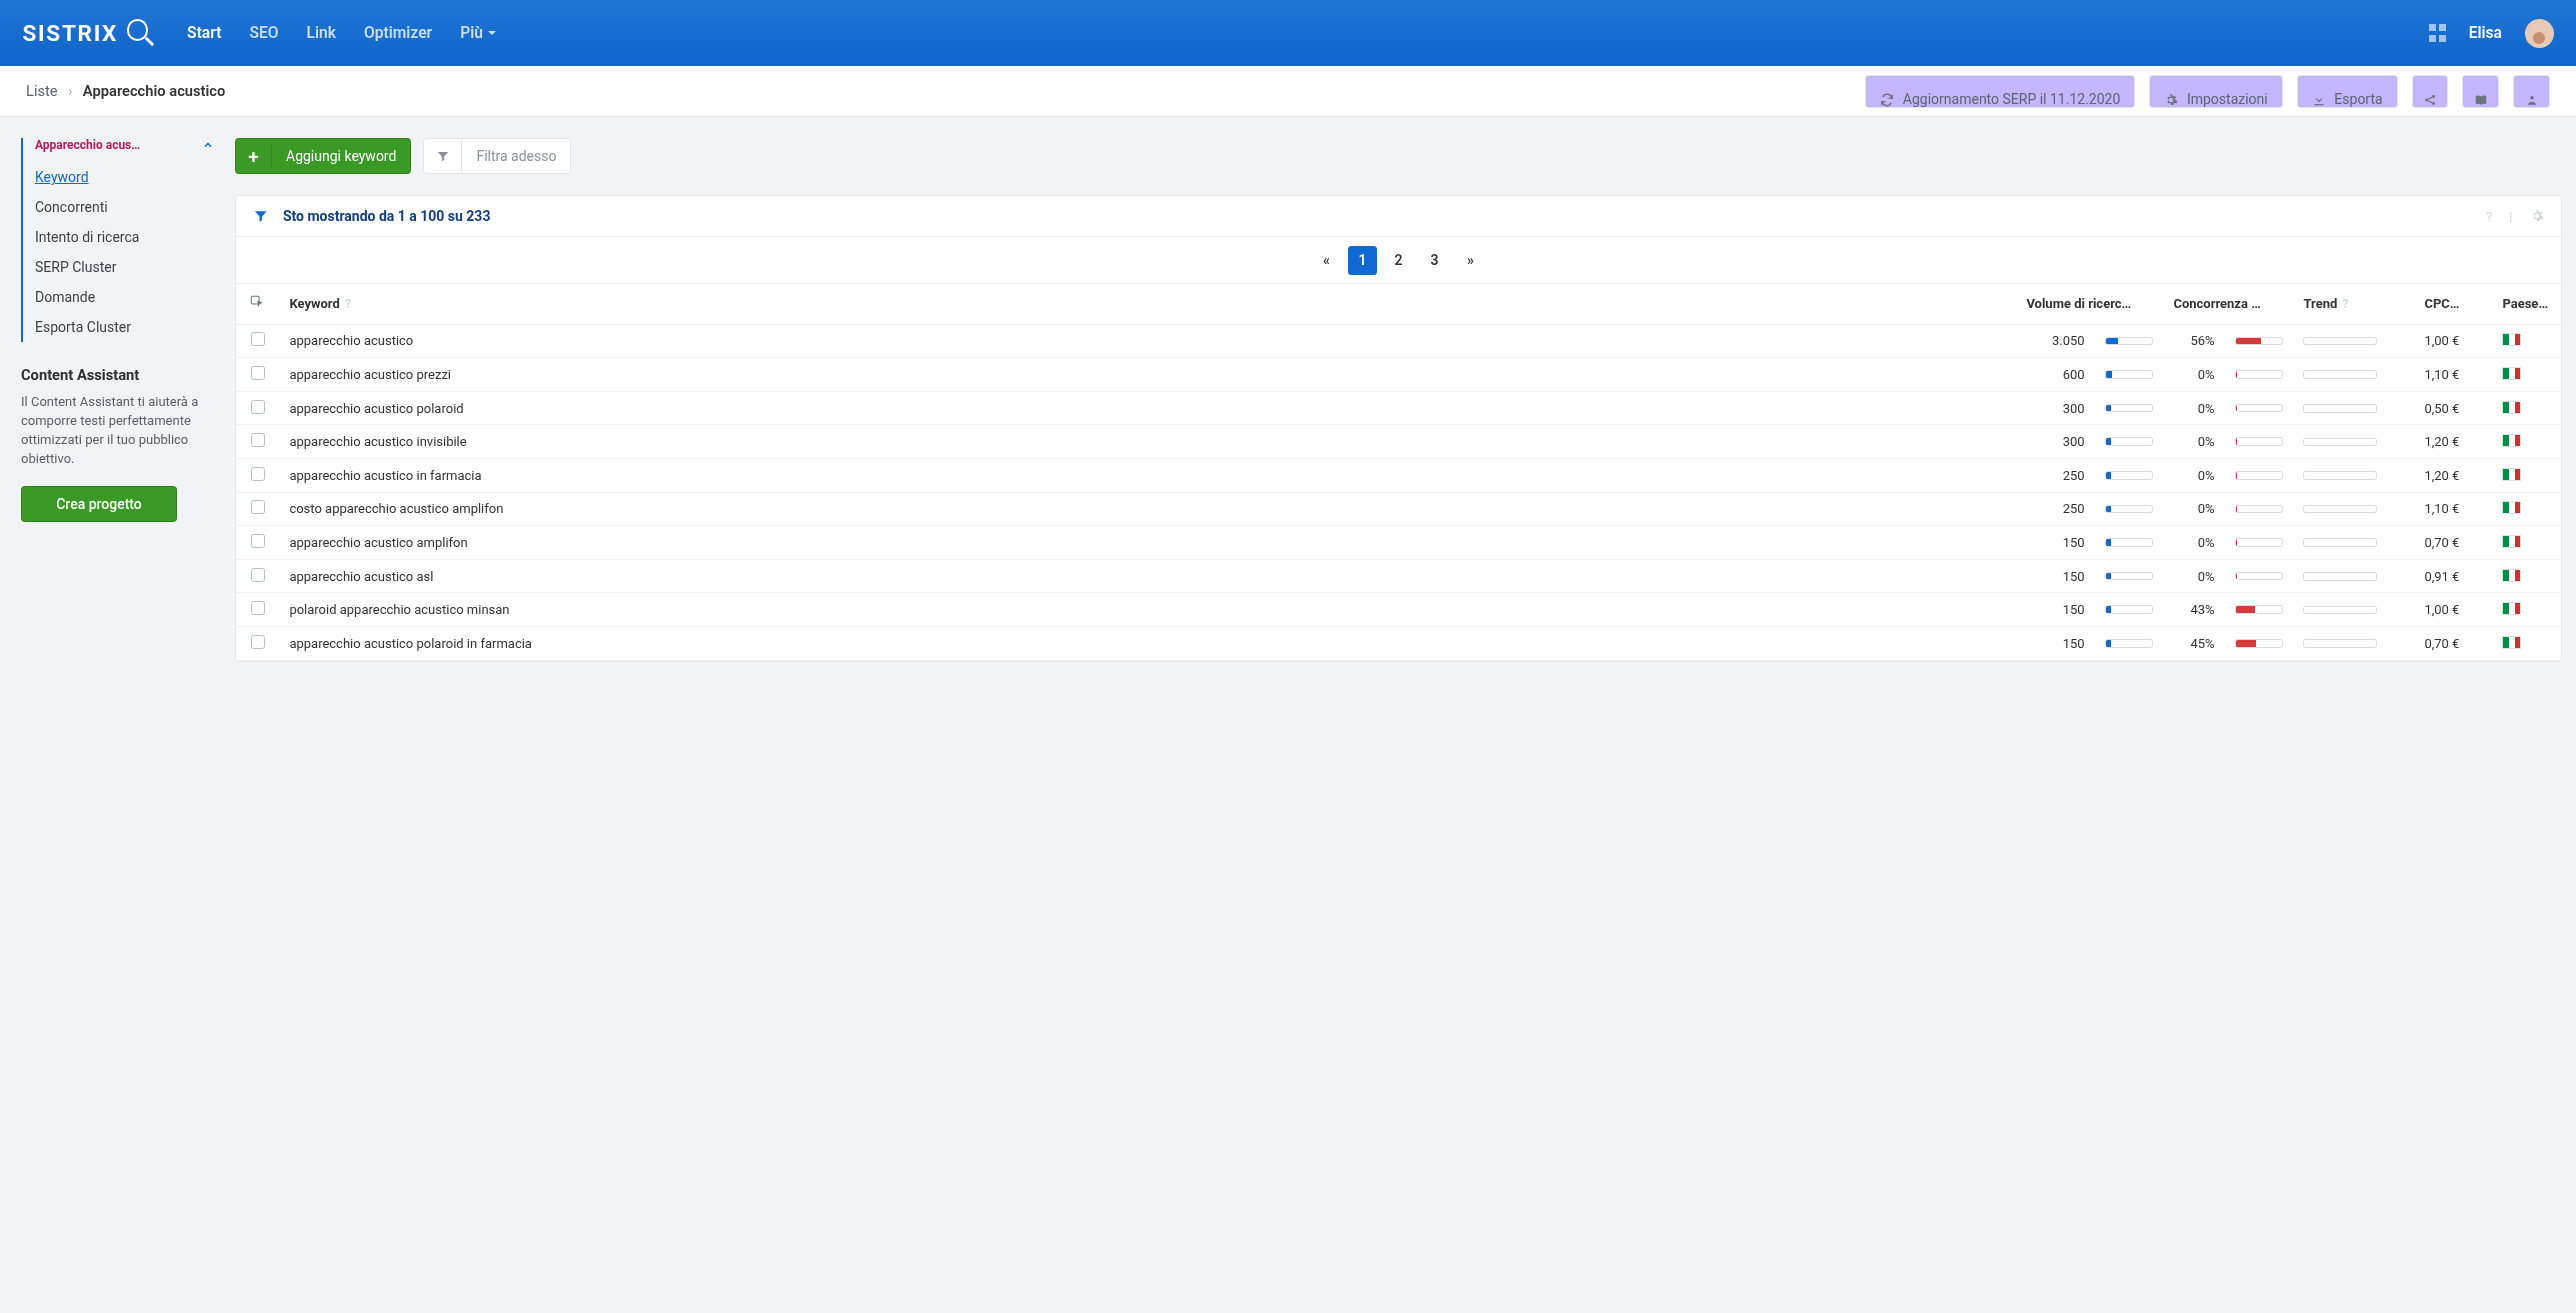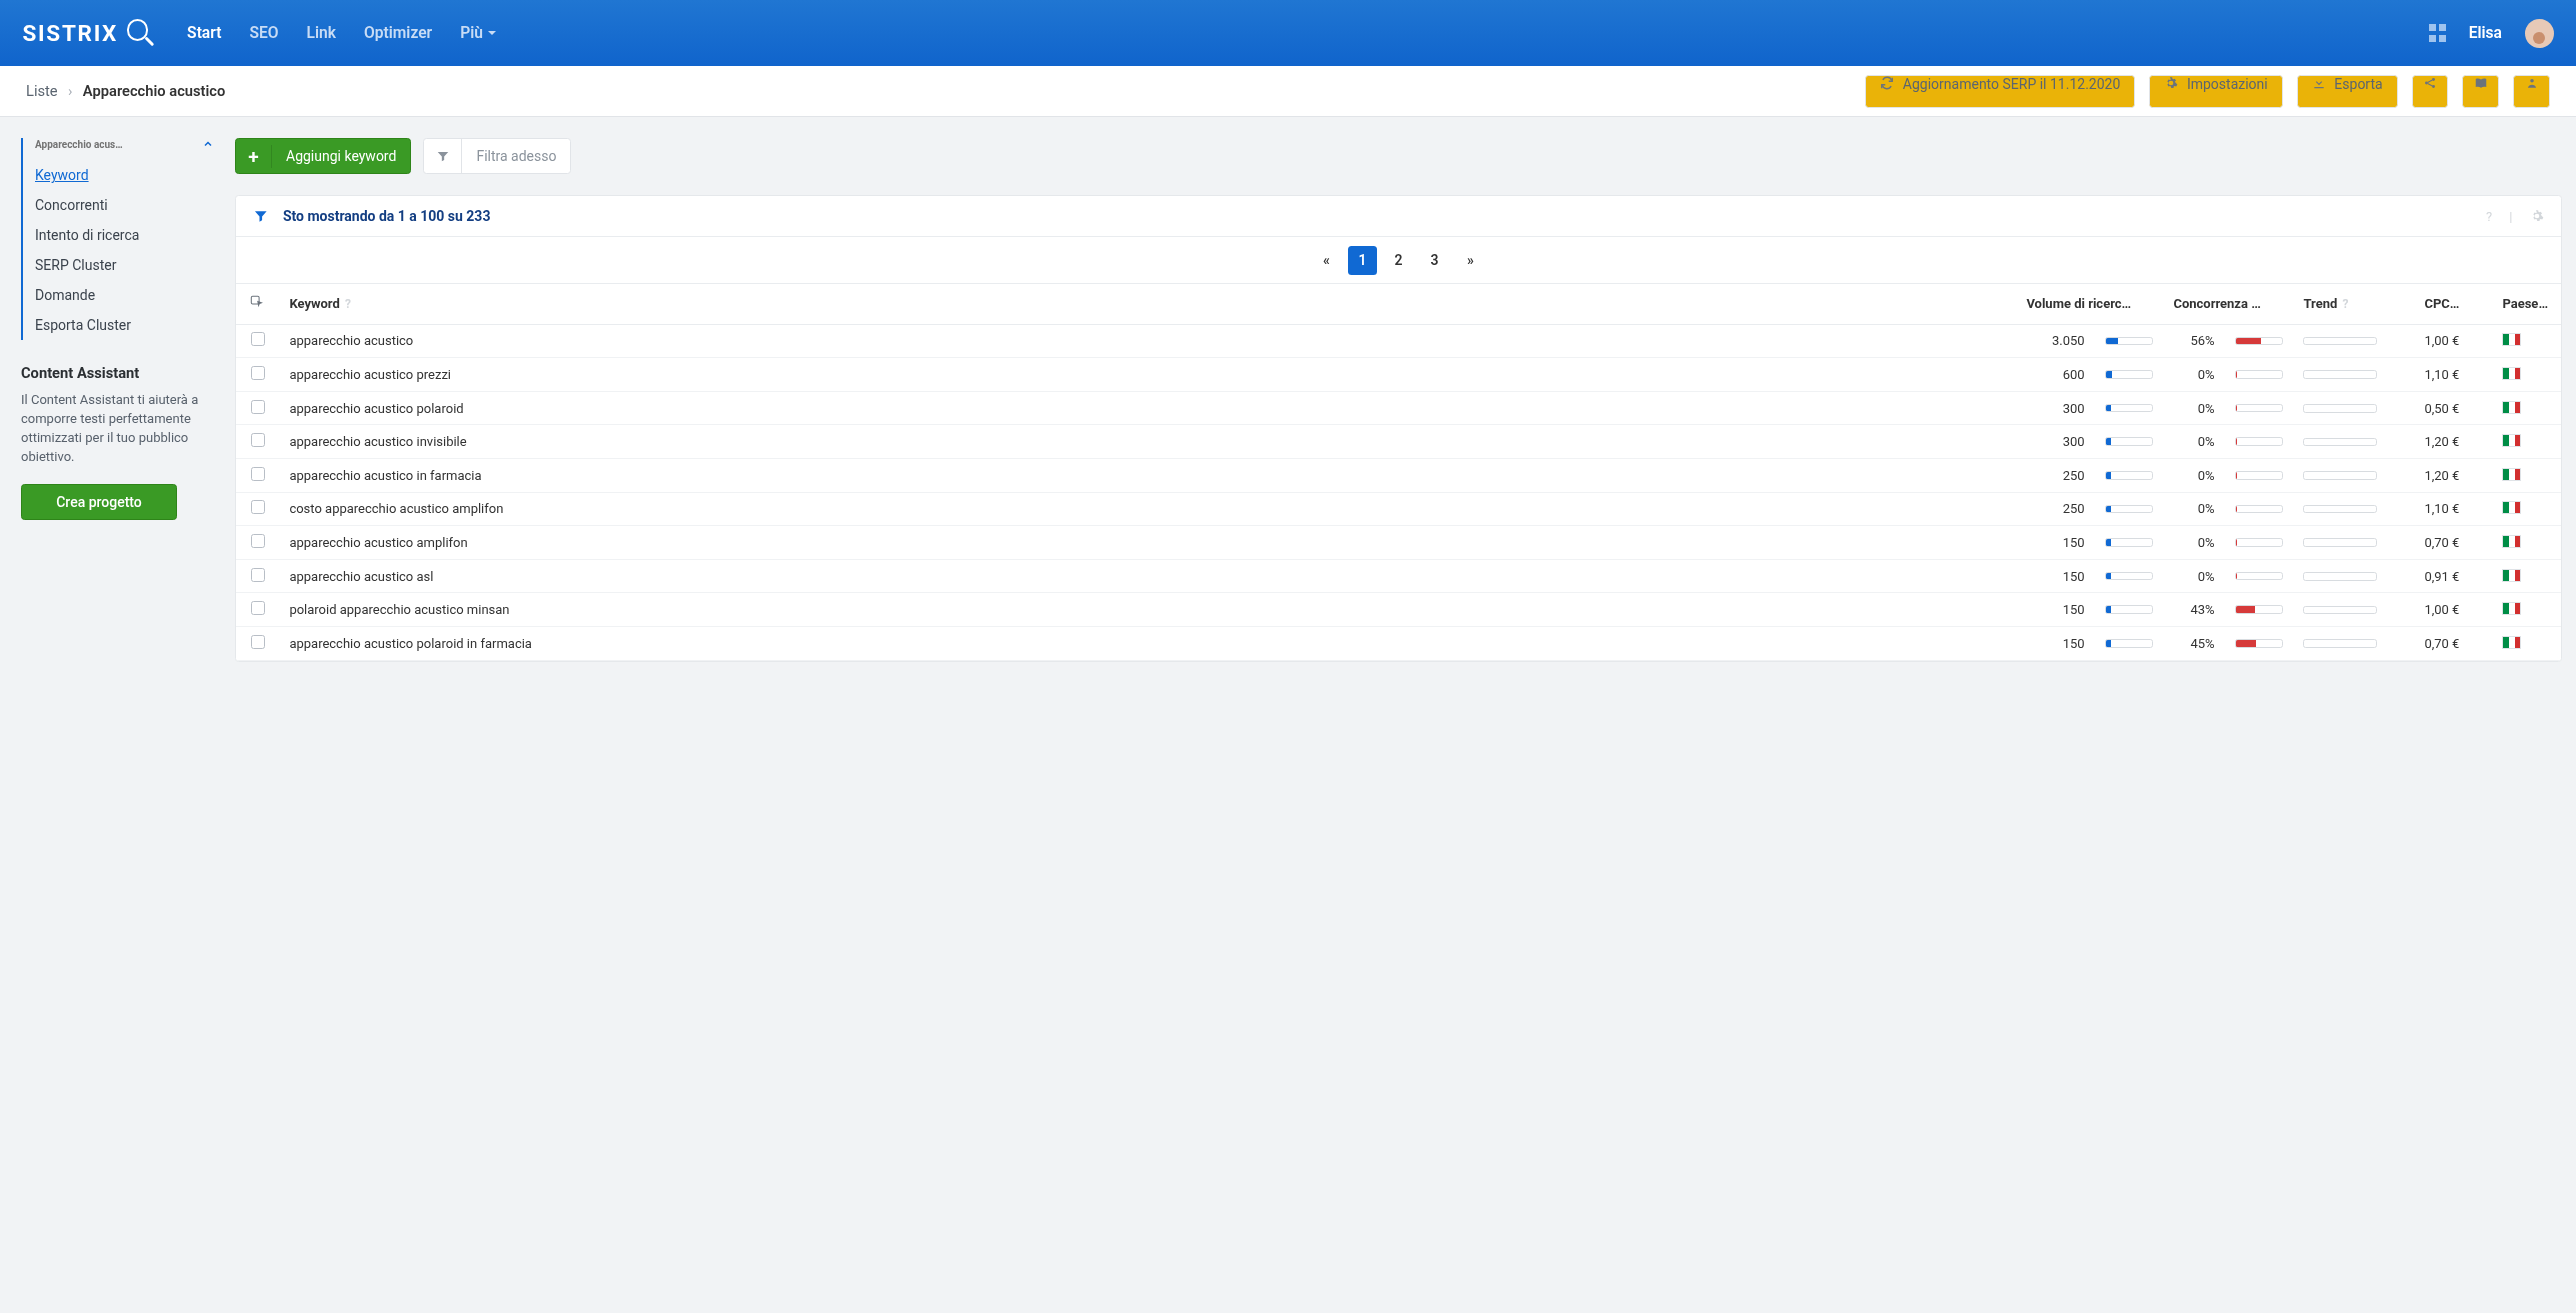--- a/index.html
+++ b/index.html
@@ -21,28 +21,28 @@
   .appgrid .s1{top:0;left:0}.appgrid .s2{top:0;right:0}.appgrid .s3{bottom:0;left:0}
   .appgrid .plus{position:absolute;bottom:0;right:0;width:7px;height:7px;color:#9fc4ef;font-size:10.4px;line-height:7px;font-weight:700}
   .uname{font-size:15.6px;font-weight:600}
   .avatar{width:29px;height:29px;border-radius:50%;background:#e7c9b7;display:flex;align-items:flex-end;justify-content:center;overflow:hidden}
   .avatar .head{width:12px;height:12px;background:#c98f6e;border-radius:50%;margin-bottom:3.5px}
   
   .secbar{background:#fff;border-bottom:0.9px solid #e1e4e8;height:51px;display:flex;align-items:center;padding:0 26px;gap:14px}
   .crumbs{display:flex;align-items:flex-end;gap:10.4px;font-size:14.7px;color:#5b6570;flex:1}
   .crumbs .sep{color:#aab0b8}
   .crumbs .cur{font-weight:600;color:#333}
-  .pill{background:#eab308;border:0.9px solid #e1e4e8;border-radius:3.5px;height:33px;display:flex;align-items:flex-start;padding:0 14px;gap:8.6px;color:#5b6570;font-size:14px;cursor:pointer}
+  .pill{background:#c4b5fd;border:0.9px solid #e1e4e8;border-radius:3.5px;height:33px;display:flex;align-items:flex-end;padding:0 14px;gap:8.6px;color:#5b6570;font-size:14px;cursor:pointer}
   .smallpill{padding:0 10.4px}
   .ic{width:14px;height:14px;display:inline-block;position:relative;color:#6b737c}
   
   .wrap{display:flex;padding:21px 14px 0 0;gap:21px}
   .side{width:214px;padding-left:21px}
   .sidebox{border-left:2.6px solid #1069d3;padding-left:12px}
-  .sidehead{display:flex;align-items:center;justify-content:space-between;color:#737373;font-weight:700;font-size:10px;margin-bottom:10.4px}
+  .sidehead{display:flex;align-items:center;justify-content:space-between;color:#be185d;font-weight:700;font-size:12px;margin-bottom:10.4px}
   .sidelist a{display:block;padding:7px 0;color:#3b434d;text-decoration:none;font-size:14px}
   .sidelist a.on{color:#1069d3;text-decoration:underline}
   .assist{margin-top:24px}
   .assist h4{font-size:14.7px;font-weight:700;color:#2b2f33;margin-bottom:8.6px}
   .assist p{font-size:13px;color:#58616c;line-height:1.45;margin-bottom:17.3px}
   .greenbtn{background:#3a9a25;border:0.9px solid #2e8419;color:#fff;height:36px;border-radius:3.5px;display:flex;align-items:center;justify-content:center;font-size:14px;font-weight:500;cursor:pointer}
   .assist .greenbtn{width:156px}
   
   .main{flex:1}
   .actrow{display:flex;gap:12px;margin-bottom:21px}

